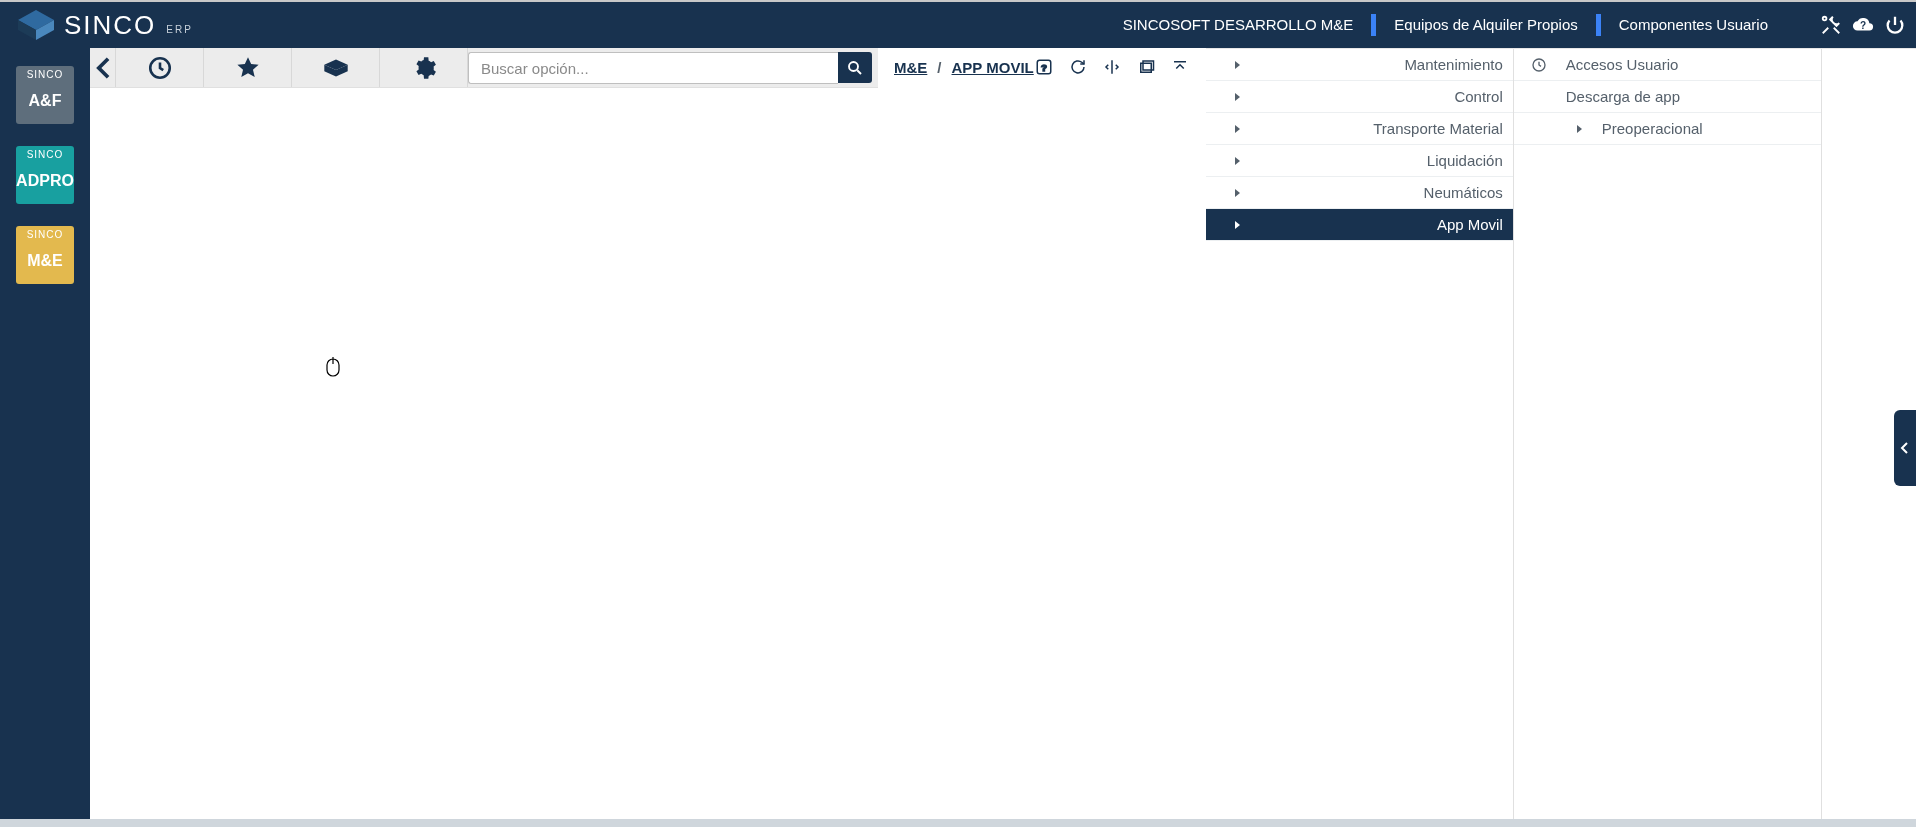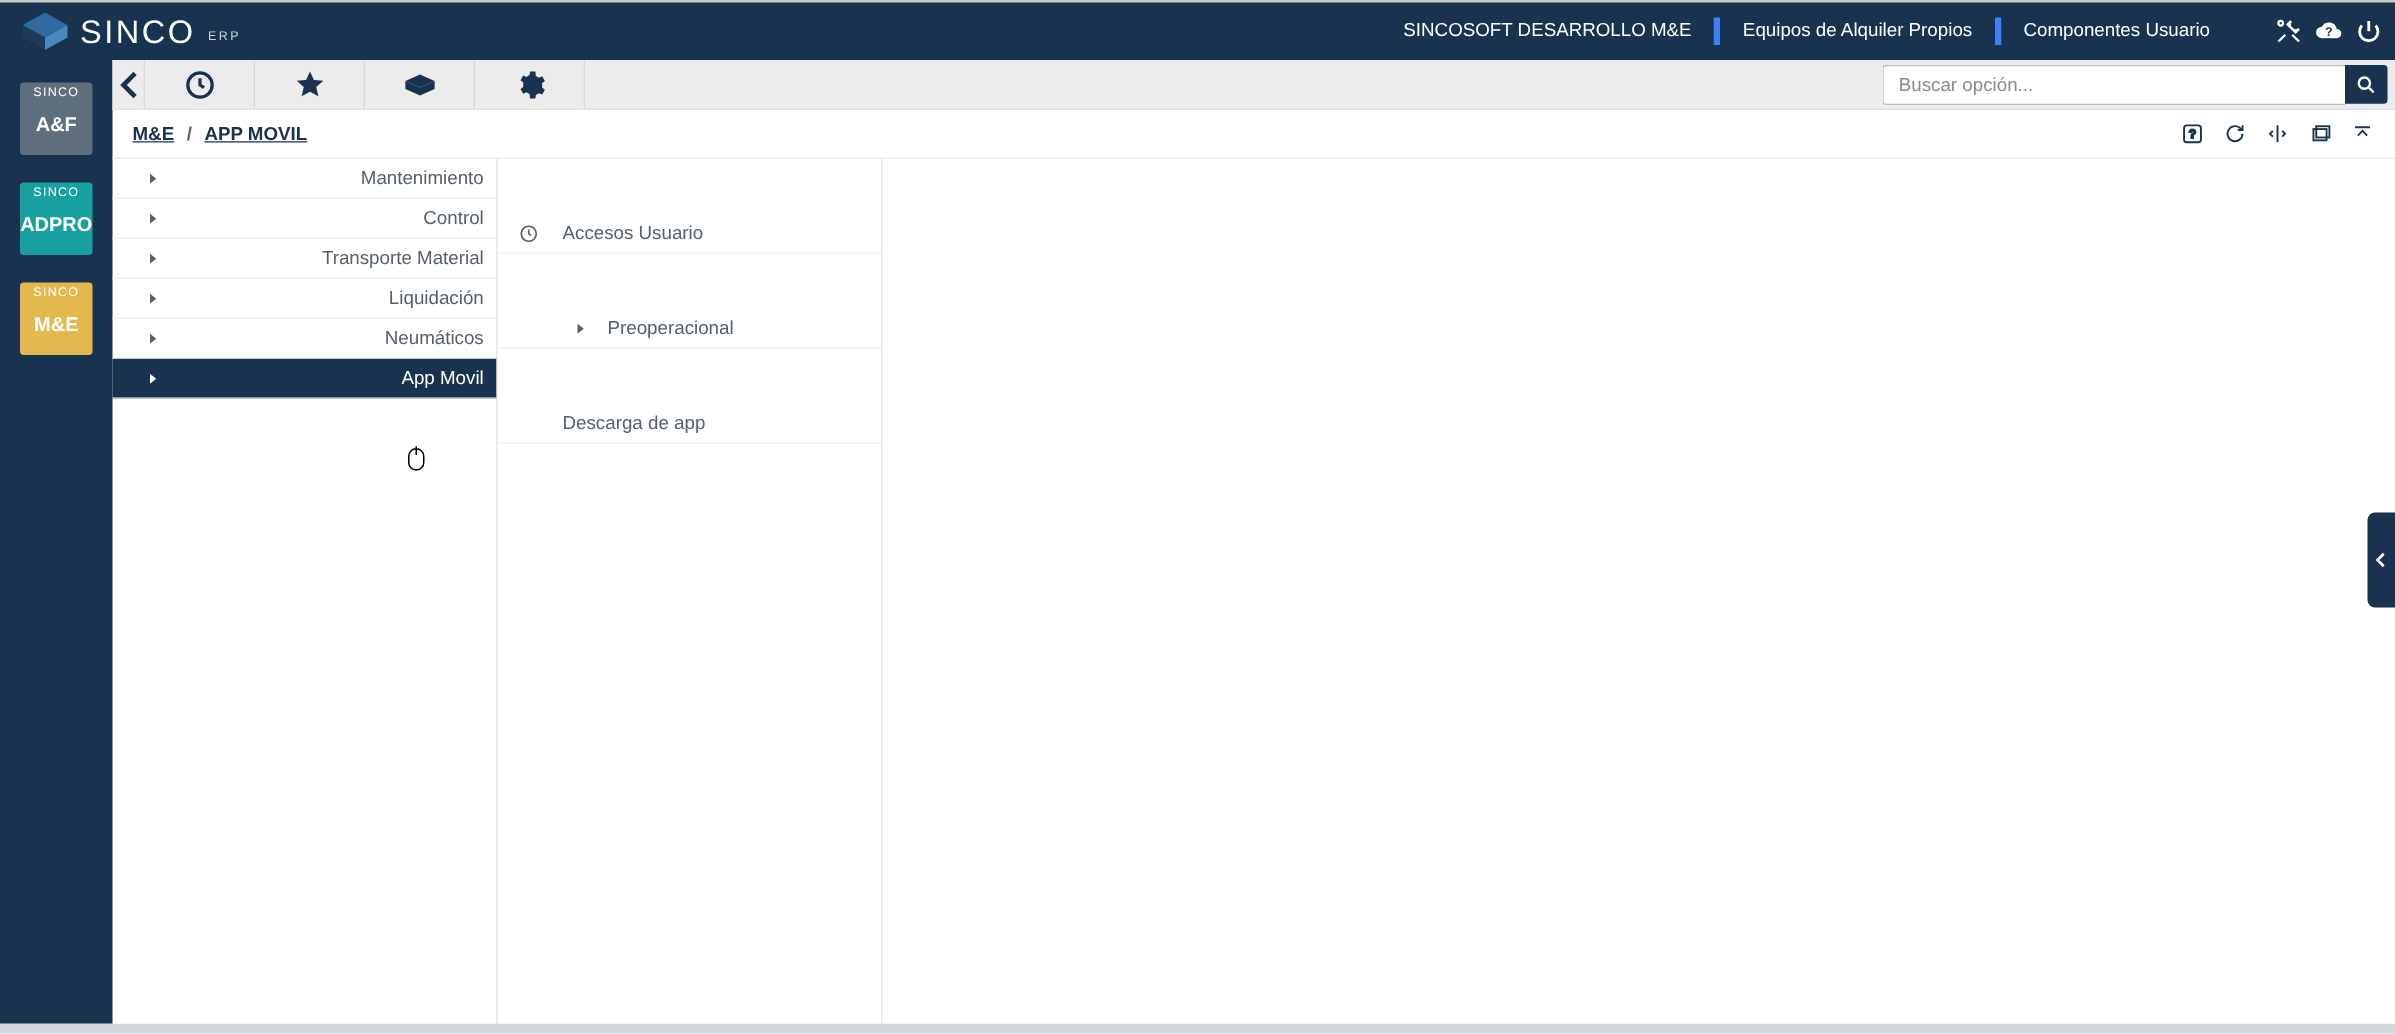--- a/index.html
+++ b/index.html
@@ -44,21 +44,21 @@
     width:58px; height:58px; border-radius:3px;
     display:flex; flex-direction:column; align-items:center; justify-content:flex-start;
     font-weight:700; color:#fff; cursor:pointer; padding-top:2px;
   }
   .module-badge .mb-top { font-size:10px; font-weight:400; letter-spacing:1px; line-height:14px; }
   .module-badge .mb-main { font-size:16px; line-height:38px; }
   .mb-af    { background:#5e6e7c; }
   .mb-adpro { background:#18a0a0; }
   .mb-me    { background:#e3b94e; }
 
-  .workspace { flex:1; display:flex; flex-direction:column; min-width:0; position:relative; }
+  .workspace { flex:1; display:flex; flex-direction:row; min-width:0; position:relative; }
 
   
   .toolrow {
     height:40px; background:#ececec;
     display:flex; align-items:stretch;
     border-bottom:1px solid #e0e0e0;
   }
   .tool-btn {
     width:88px; display:flex; align-items:center; justify-content:center;
     border-right:1px solid #d8d8d8; cursor:pointer;
@@ -105,21 +105,21 @@
   }
   .menu-item .caret { width:8px; display:flex; justify-content:center; }
   .menu-item .caret svg { width:7px; height:10px; }
   .menu-item.active { background:#18324f; color:#fff; }
   .menu-item.active .caret svg path { fill:#fff; }
 
   .sub-item {
     display:flex; align-items:center; gap:18px;
     height:32px; padding:0 10px 0 16px;
     border-bottom:1px solid #eceff1;
-    color:#55606b; font-size:15px; cursor:pointer;margin-top:44px;
+    color:#55606b; font-size:15px; cursor:pointer;
   }
   .sub-item .pre-icon { width:18px; display:flex; justify-content:center; }
   .sub-item .pre-icon svg { width:16px; height:16px; }
   .sub-item .caret { width:8px; display:flex; justify-content:center; margin-left:2px;}
   .sub-item .caret svg { width:7px; height:10px; }
   .sub-item.indent { padding-left:52px; }
   .sub-item.caret-row { padding-left:24px; }
 
   
   .cursor {
@@ -341,31 +341,31 @@
       <div class="col-b">
         <div class="sub-item">
           <span class="pre-icon">
               <svg viewBox="0 0 24 24" fill="none" stroke="#55606b" stroke-width="2">
                 <circle cx="12" cy="12" r="9"></circle>
                 <path d="M12 7v5l3 2"></path>
               </svg>
             </span>
           <span>Accesos Usuario</span>
         </div>
+        <div class="sub-item indent">
+          <span>Descarga de app</span>
+        </div>
         <div class="sub-item caret-row">
           <span class="pre-icon"></span>
           <span class="caret">
               <svg viewBox="0 0 7 10">
                 <path d="M1 1l5 4-5 4z" fill="#55606b"></path>
               </svg>
             </span>
           <span>Preoperacional</span>
-        </div>
-        <div class="sub-item indent">
-          <span>Descarga de app</span>
         </div>
       </div>
 
       <div class="col-c"></div>
     </div>
 
     <div class="cursor">
       <svg viewBox="0 0 18 22">
           <path d="M9 1v7M9 20a6 6 0 0 0 6-6V9a6 6 0 0 0-12 0v5a6 6 0 0 0 6 6z" fill="#fff" stroke="#000" stroke-width="1.2"></path>
         </svg>

